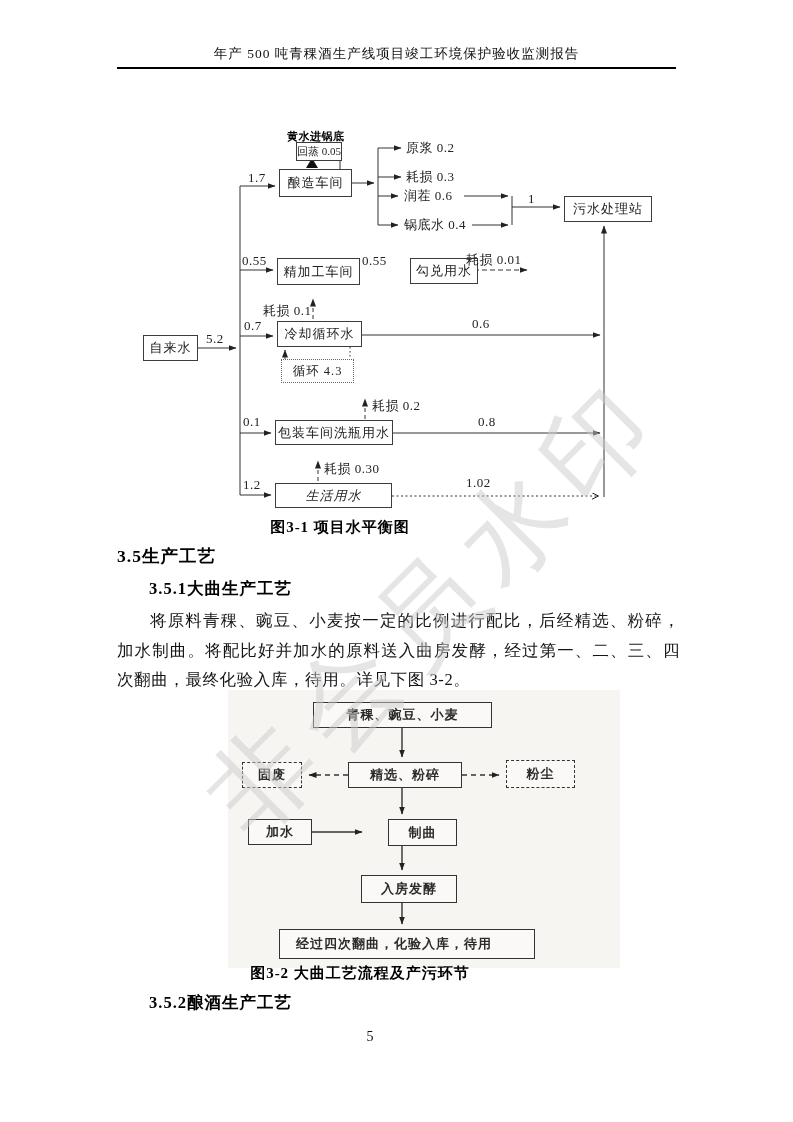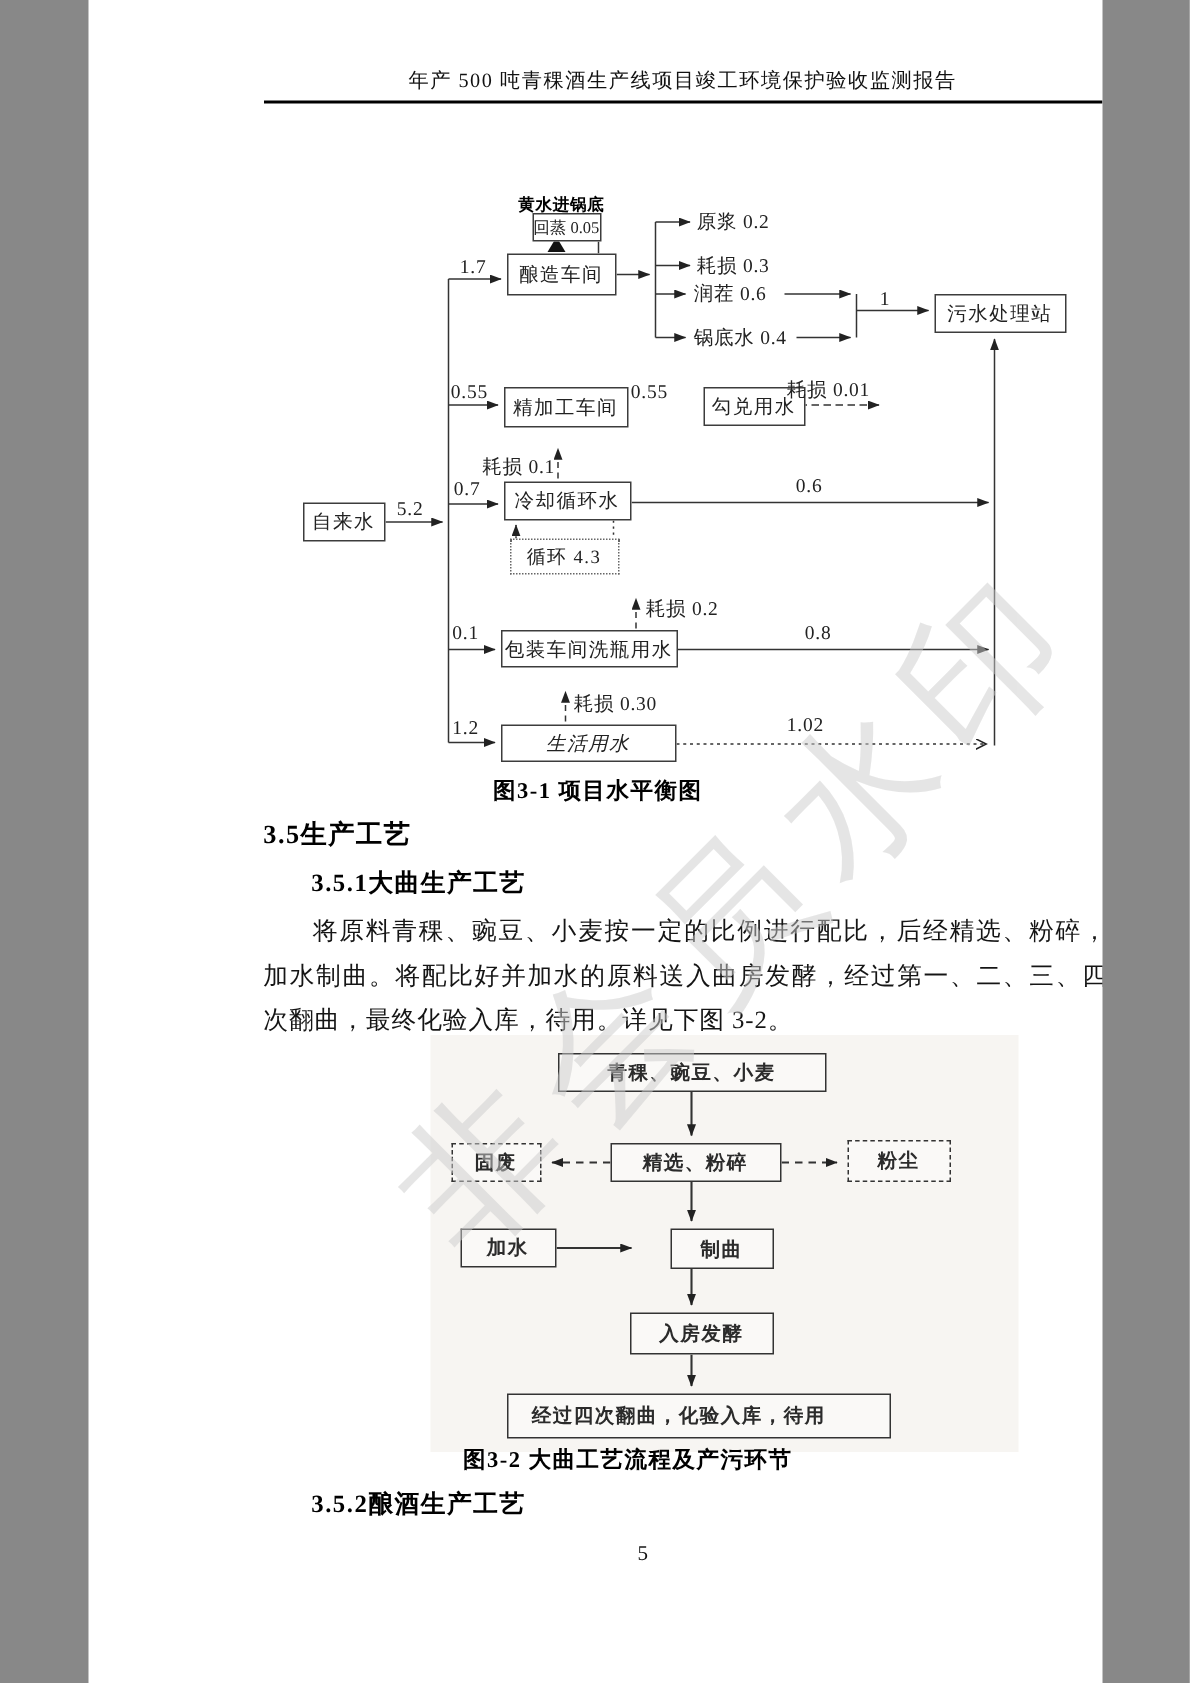--- a/index.html
+++ b/index.html
@@ -1,17 +1,17 @@
 <!DOCTYPE html>
 <html><head>
 <meta charset="utf-8">
 <style>
   html,body{margin:0;padding:0;background:#888;}
   .page{
-    position:relative;width:676px;height:1122px;margin:0 auto;
+    position:relative;width:793px;height:1122px;margin:0 auto;
     background:#ffffff;overflow:hidden;
     font-family:"Liberation Serif","DejaVu Serif",serif;color:#1a1a1a;
   }
   
   .fbox{
     position:absolute;z-index:2;box-sizing:border-box;
     border:1px solid #3c3c3c;background:#fff;
     display:flex;align-items:center;justify-content:center;
     font-size:13px;color:#222;white-space:nowrap;letter-spacing:1px;
   }

